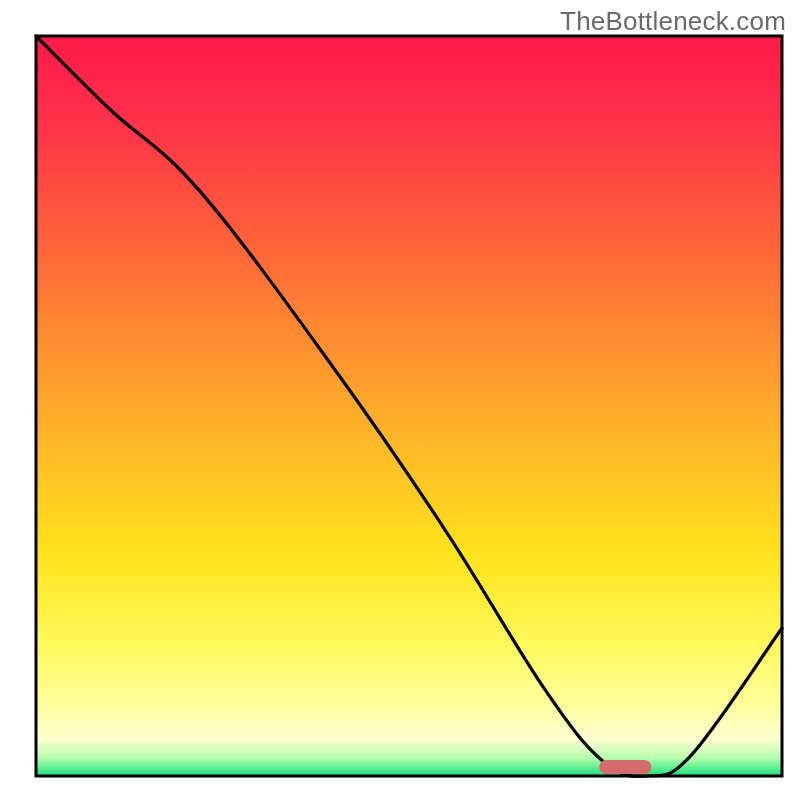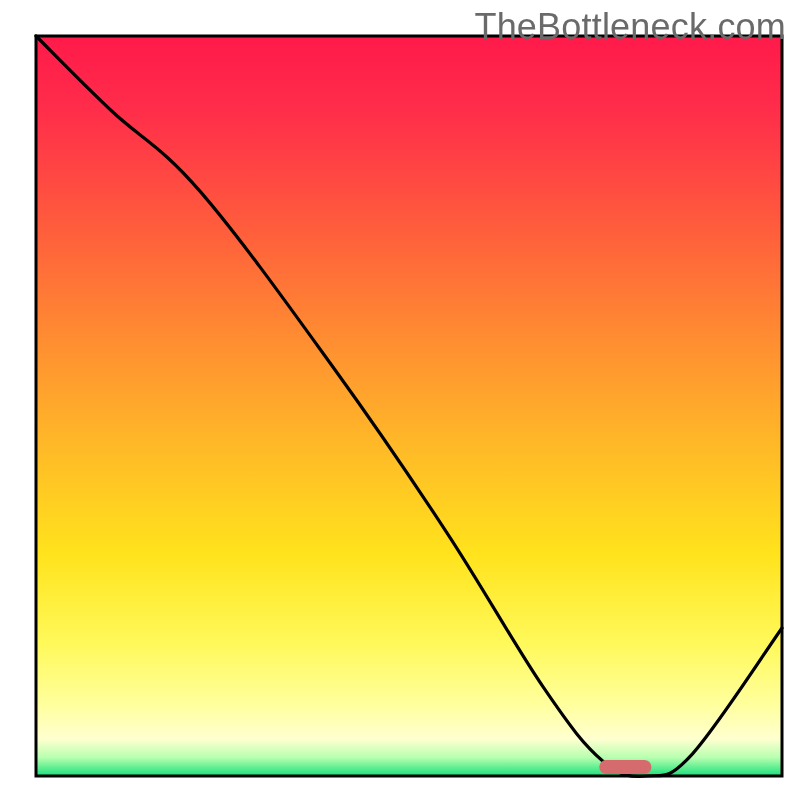--- a/index.html
+++ b/index.html
@@ -13,21 +13,21 @@
   }
   .wrap {
     position: relative;
     width: 800px;
     height: 800px;
   }
   .watermark {
     position: absolute;
     top: 6px;
     right: 14px;
-    font-size: 36px;
+    font-size: 26px;
     font-weight: 400;
     color: #6a6a6a;
     letter-spacing: 0.2px;
     z-index: 10;
   }
   svg {
     display: block;
   }
 </style>
 </head>

